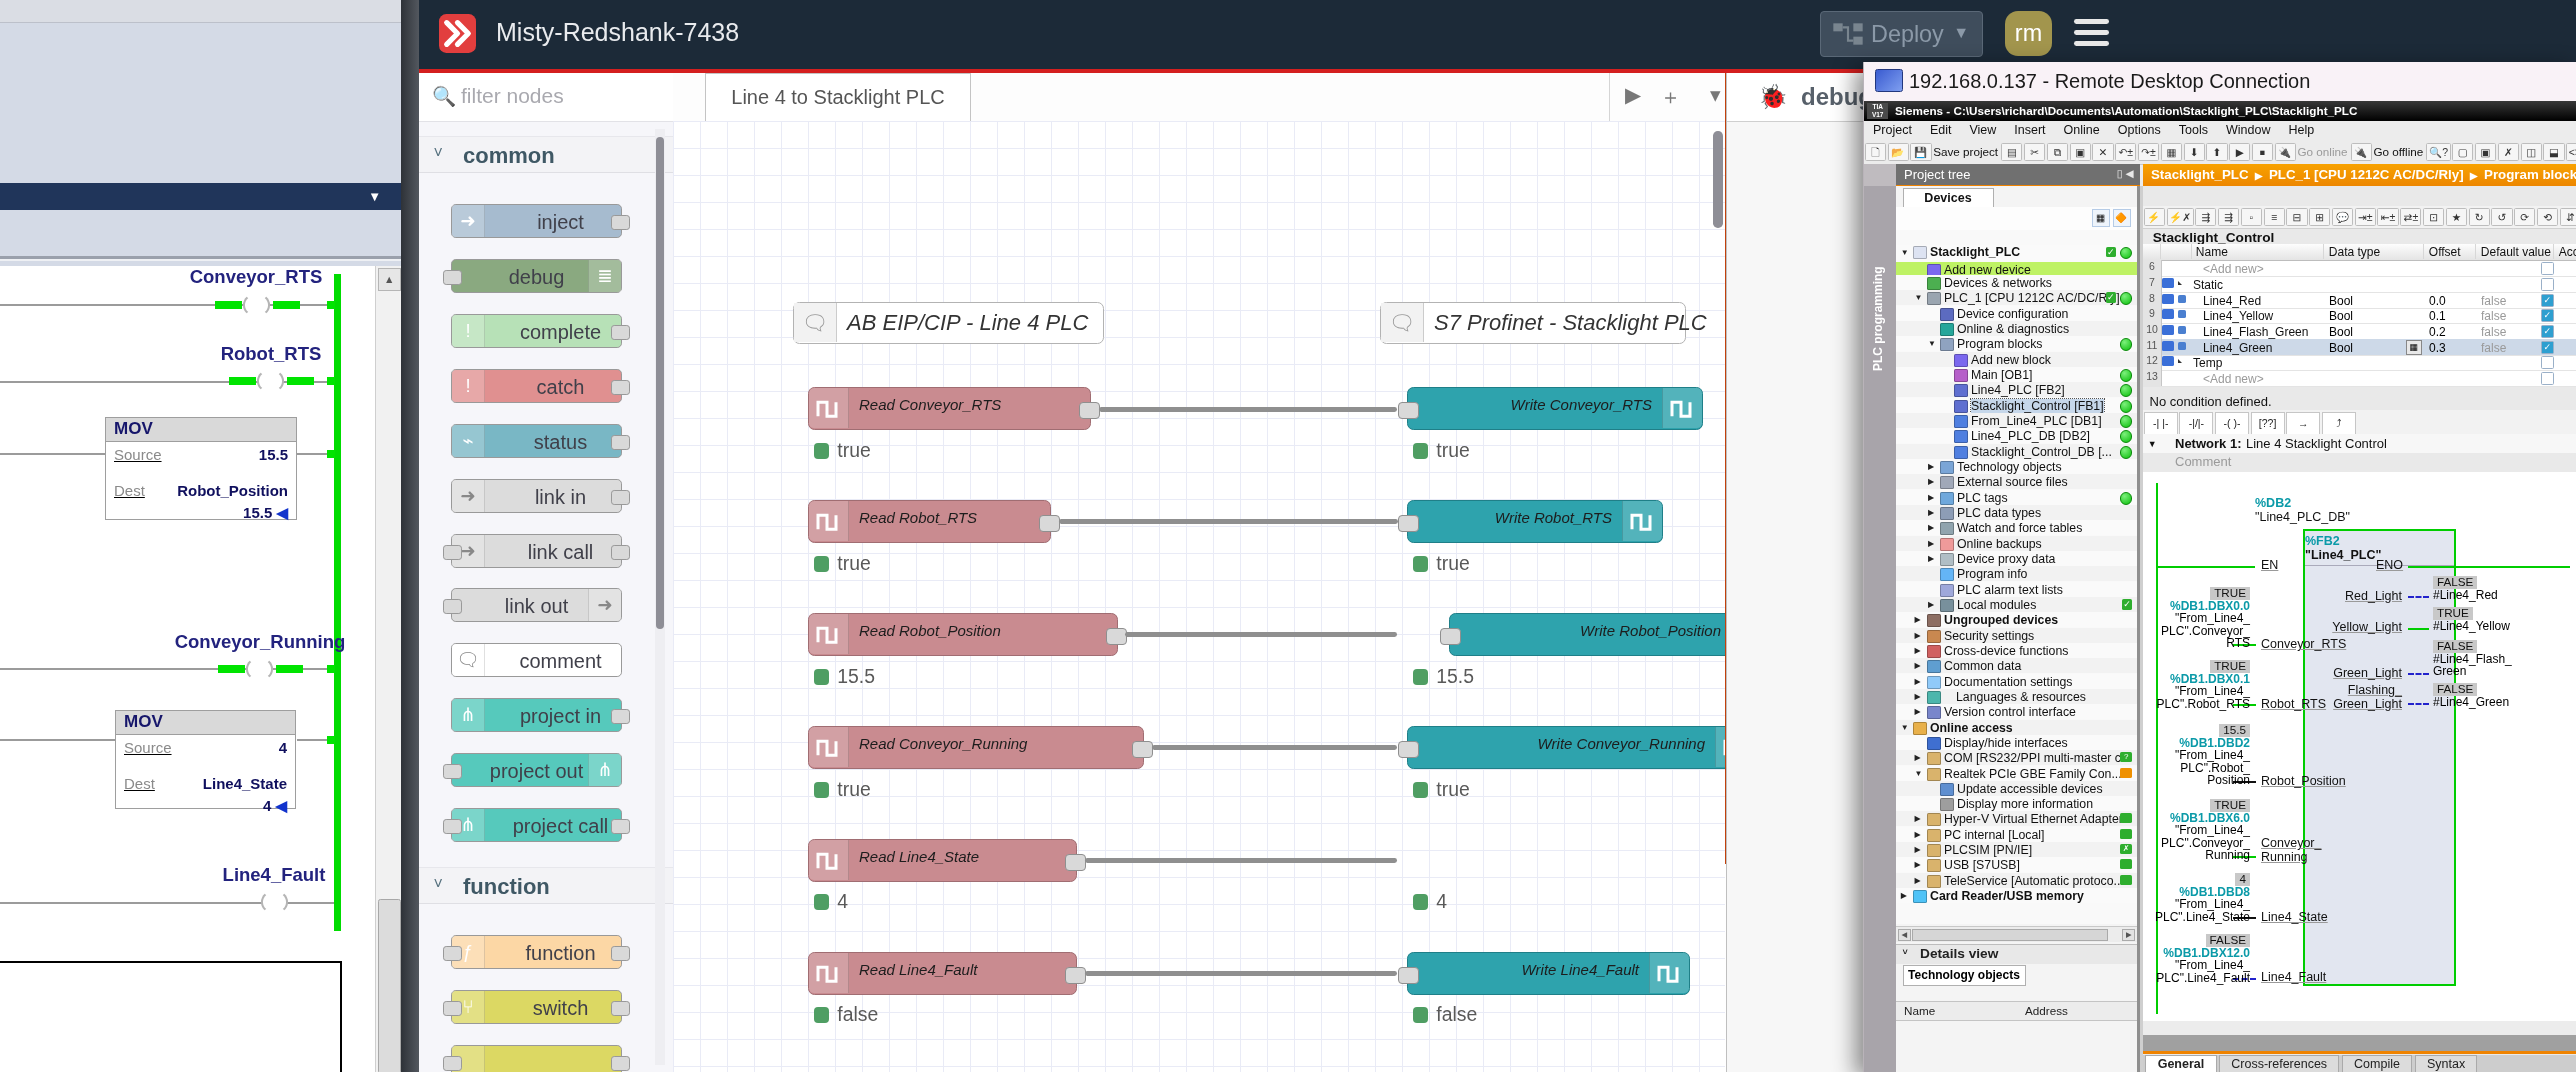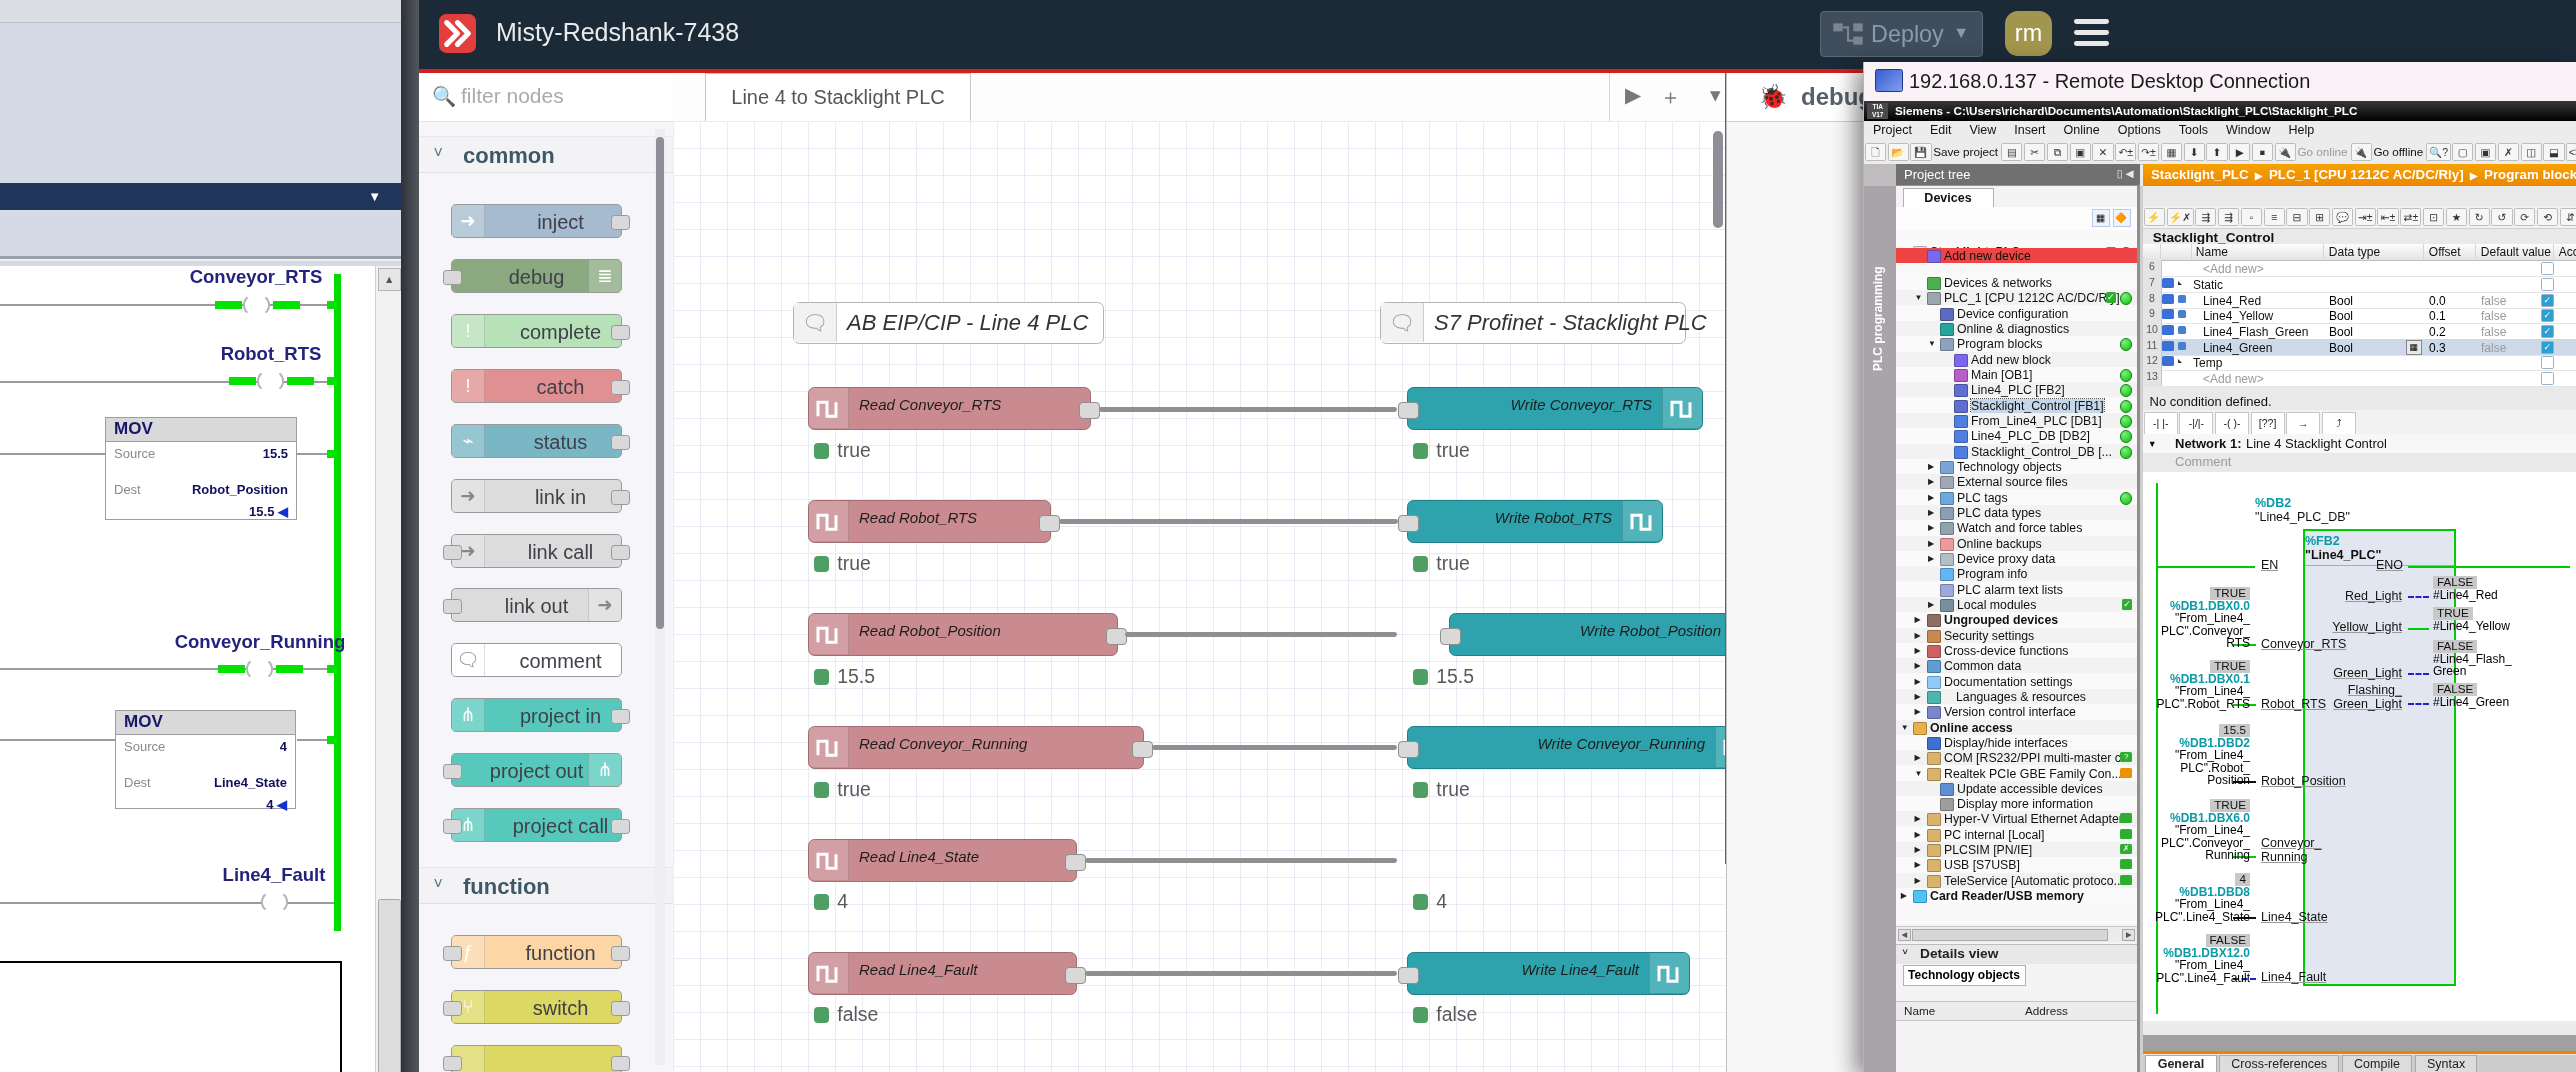--- a/index.html
+++ b/index.html
@@ -12,21 +12,21 @@
   .lx-caret{position:absolute;right:20px;top:5.6px;color:#fff;font-size:13px;}
   .lx-divider{left:0;top:256px;width:401px;height:3.2px;background:#9aa0ac;border-bottom:2.4px solid #eef0f4;}
   .lx-canvas{left:0;top:266px;width:375px;height:807px;background:#fff;overflow:hidden;}
   .lx-rail{position:absolute;background:#00dc00;}
   .lx-wire{position:absolute;height:1.6px;background:#9b9b9b;}
   .lx-green{position:absolute;height:8px;background:#00e400;}
   .lx-coil{position:absolute;width:27.4px;height:24px;border:2.4px solid #b5b5b5;border-top-color:transparent;border-bottom-color:transparent;border-radius:50%;background:#fff;box-sizing:border-box;}
   .lx-label{position:absolute;font-size:18.5px;font-weight:600;color:#23237e;white-space:nowrap;transform:translateX(-50%);}
   .lx-mov{position:absolute;border:1.6px solid #9e9e9e;background:#fff;box-sizing:border-box;}
   .lx-mov-h{height:21px;background:#d9d9d9;border-bottom:0.8px solid #9e9e9e;font-size:17px;font-weight:700;color:#16166b;padding:0.8px 8px;}
-  .lx-mov-row{position:relative;height:21px;font-size:13px;padding:1.6px 8px;}
+  .lx-mov-row{position:relative;height:21px;font-size:15px;padding:1.6px 8px;text-decoration:underline;}
   .lx-mov-lab{color:#8a8a8a;}
   .lx-mov-val{position:absolute;right:8px;top:1.6px;color:#10105e;font-weight:600;white-space:nowrap;}
   .lx-endline{position:absolute;background:#000;}
   .lx-scroll{left:375px;top:266px;width:26px;height:807px;background:#f1f1f1;border-left:0.8px solid #cfcfcf;}
   .lx-sbtn{position:absolute;left:1.6px;top:2.4px;width:21px;height:21px;background:#e6e6e6;border:0.8px solid #b5b5b5;color:#555;font-size:10.5px;text-align:center;line-height:21px;}
   .lx-thumb{position:absolute;left:1.6px;top:633px;width:21px;height:173px;background:#dcdcdc;border:0.8px solid #a8a8a8;border-radius:2.4px;}
   .lx-edge{left:401px;top:0;width:18.5px;height:1073px;background:linear-gradient(90deg,#2e3238,#555a61);}
   
   .nr{left:419px;top:0;width:2157px;height:864px;background:#c2410c;padding-left:12px;}
   .nr-header{position:absolute;left:0;top:0;width:100%;height:69px;background:#1c2a38;}
@@ -499,21 +499,21 @@
             <span class="ric" style="right:6.5px;">🔶</span>
           </div>
           <div class="tree-list" id="tiaTree">
               <div class="trow" style="top:14.5px;background:#fafafa;">
                 <span class="exp" style="left: 4.8px;">▼</span>
                 <div class="tic" style="left:17px;background:#dde3f2;border:0.8px solid rgba(0,0,0,.25);"></div>
                 <span class="ttx" style="left: 34px; font-weight: 700;">Stacklight_PLC</span>
                 <div class="st-check">✓</div>
                 <div class="st-dot"></div>
               </div>
-              <div class="trow" style="top:18px;background:#ef4444;">
+              <div class="trow" style="top:32px;background:#bef264;">
                 <div class="tic" style="left:31px;background:#7b68ee;border:0.8px solid rgba(0,0,0,.25);"></div>
                 <span class="ttx" style="left: 48px;">Add new device</span>
               </div>
               <div class="trow" style="top:45px;background:#fafafa;">
                 <div class="tic" style="left:31px;background:#4caf50;border:0.8px solid rgba(0,0,0,.25);"></div>
                 <span class="ttx" style="left: 48px;">Devices &amp; networks</span>
               </div>
               <div class="trow" style="top:60px;background:#f2f2f2;">
                 <span class="exp" style="left: 18.5px;">▼</span>
                 <div class="tic" style="left:31px;background:#9aa5b0;border:0.8px solid rgba(0,0,0,.25);"></div>

